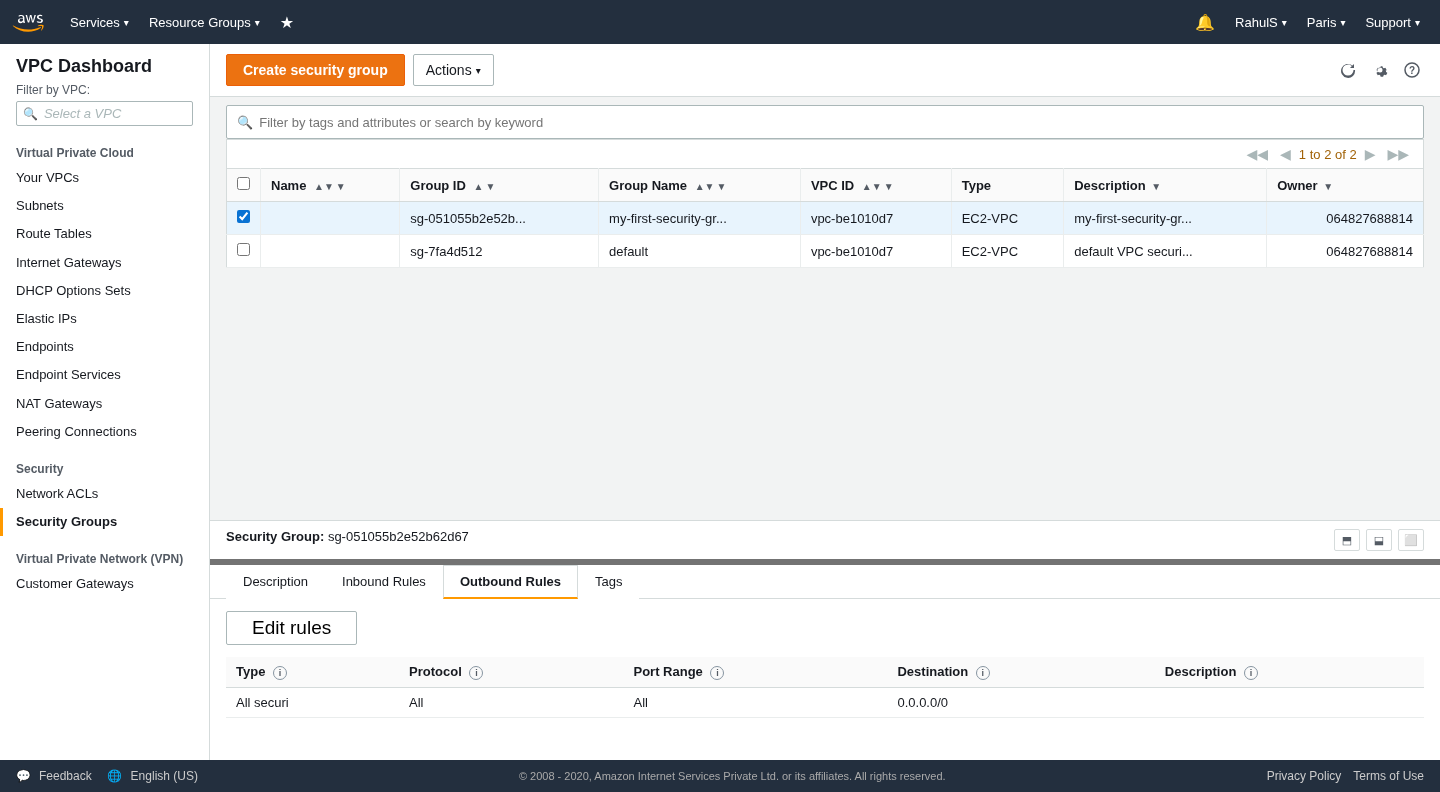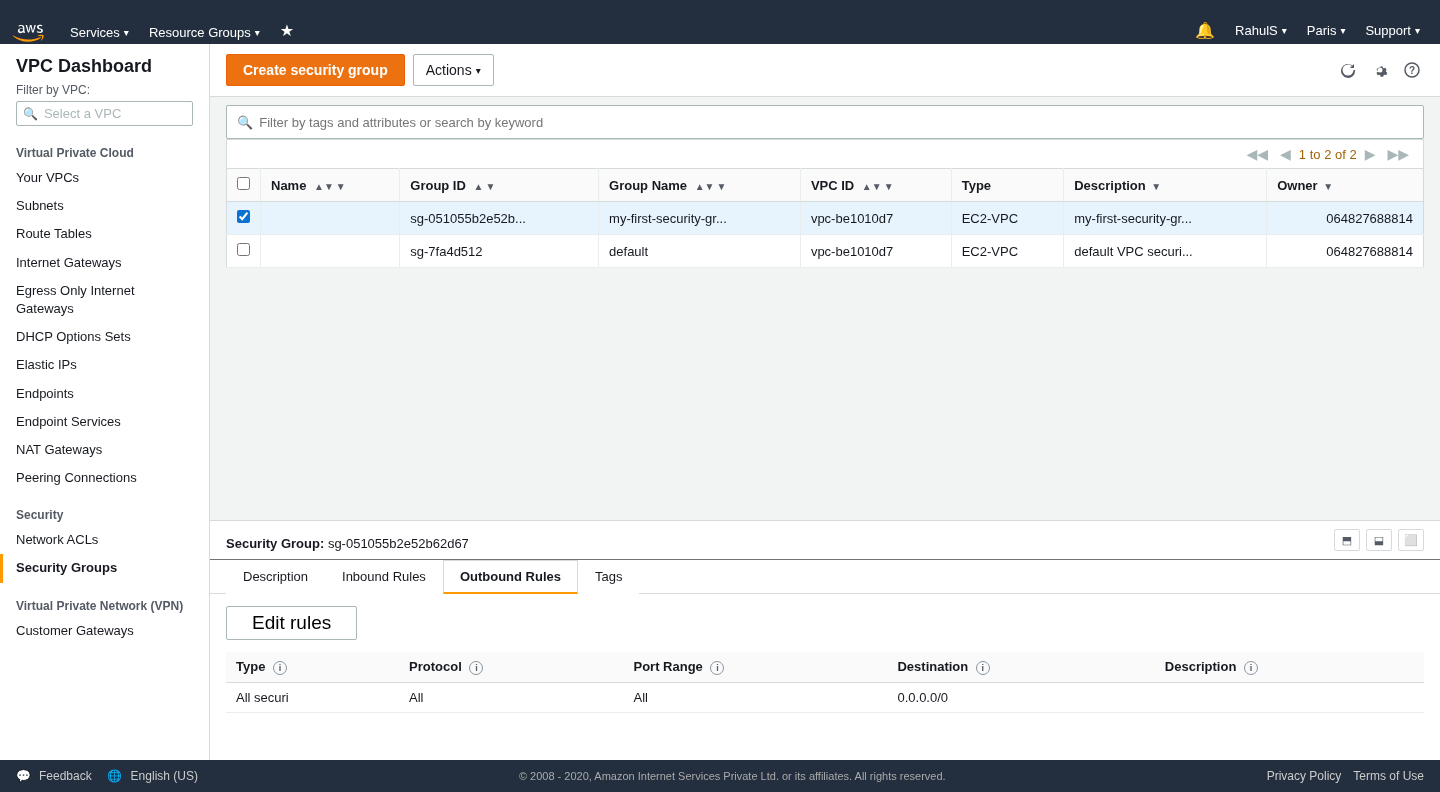--- a/index.html
+++ b/index.html
@@ -4,21 +4,21 @@
   <style>
     * { box-sizing: border-box; margin: 0; padding: 0; }
     body { font-family: 'Amazon Ember', Arial, sans-serif; font-size: 13px; color: #16191f; background: #f2f3f3; }
 
     
     .top-nav {
       background: #232f3e;
       color: #fff;
       height: 44px;
       display: flex;
-      align-items: flex-end;
+      align-items: center;
       padding: 0 12px;
       gap: 4px;
     }
     .aws-logo {
       width: 38px;
       height: 24px;
       margin-right: 8px;
       flex-shrink: 0;
     }
     .nav-btn {
@@ -239,23 +239,23 @@
     .detail-panel {
       background: #fff;
       border-top: 1px solid #d5dbdb;
       min-height: 240px;
       flex-shrink: 0;
     }
     .detail-panel-header {
       padding: 8px 16px;
       font-size: 13px;
       color: #16191f;
-      border-bottom: 1px solid #737373;
-      display: flex;
-      align-items: flex-end;
+      border-bottom: 6px solid #737373;
+      display: flex;
+      align-items: flex-start;
       justify-content: space-between;
     }
     .detail-panel-header span b { font-weight: 600; }
     .detail-panel-icons { display: flex; gap: 6px; }
     .panel-icon-btn {
       background: none;
       border: 1px solid #d5dbdb;
       width: 26px; height: 22px;
       cursor: pointer;
       display: flex; align-items: center; justify-content: center;
@@ -397,31 +397,30 @@
 </nav>
 
 <div class="layout">
 
   <div class="sidebar">
     <div class="sidebar-header">
       <div class="sidebar-title">VPC Dashboard</div>
       <div class="filter-label">Filter by VPC:</div>
       <div class="vpc-select-inner">
         <span style="color:#545b64;font-size:12px;">🔍</span>
-        <span style="color:#aab7b8;font-size:13px;">Select a VPC</span>
+        <span style="color:#aab7b8;font-size:13px;font-style:italic;">Select a VPC</span>
       </div>
     </div>
 
     <div id="sidebar-sections">
         <div class="sidebar-section-title">Virtual Private Cloud</div>
         <div class="sidebar-item">Your VPCs</div>
         <div class="sidebar-item">Subnets</div>
         <div class="sidebar-item">Route Tables</div>
         <div class="sidebar-item">Internet Gateways</div>
-        <div class="sidebar-item">Egress Only Internet Gateways</div>
         <div class="sidebar-item">DHCP Options Sets</div>
         <div class="sidebar-item">Elastic IPs</div>
         <div class="sidebar-item">Endpoints</div>
         <div class="sidebar-item">Endpoint Services</div>
         <div class="sidebar-item">NAT Gateways</div>
         <div class="sidebar-item">Peering Connections</div>
         <div class="sidebar-section-title">Security</div>
         <div class="sidebar-item">Network ACLs</div>
         <div class="sidebar-item active">Security Groups</div>
         <div class="sidebar-section-title">Virtual Private Network (VPN)</div>

